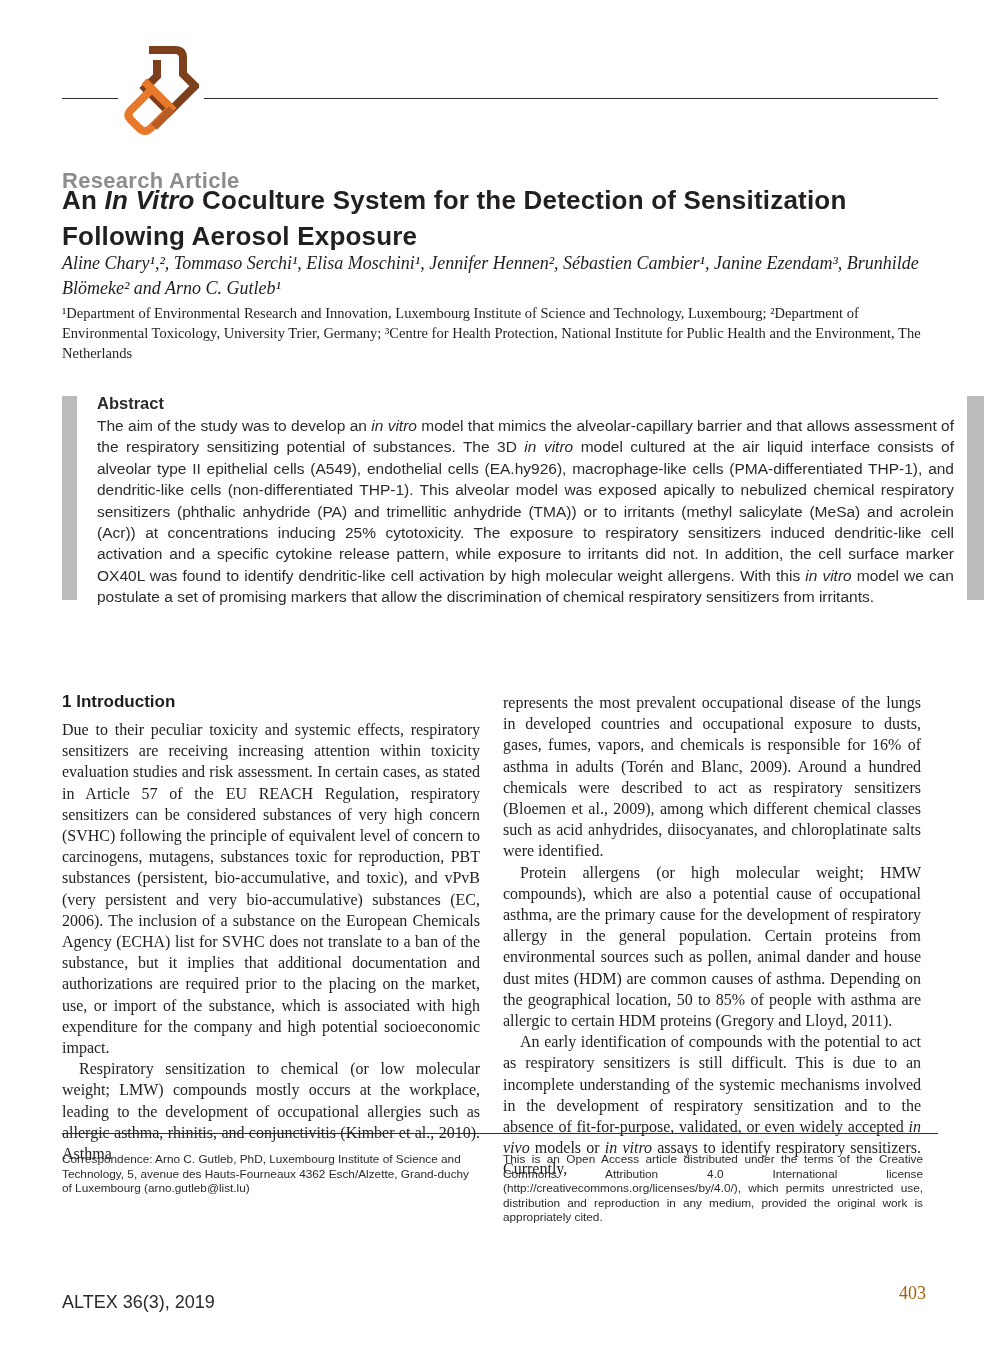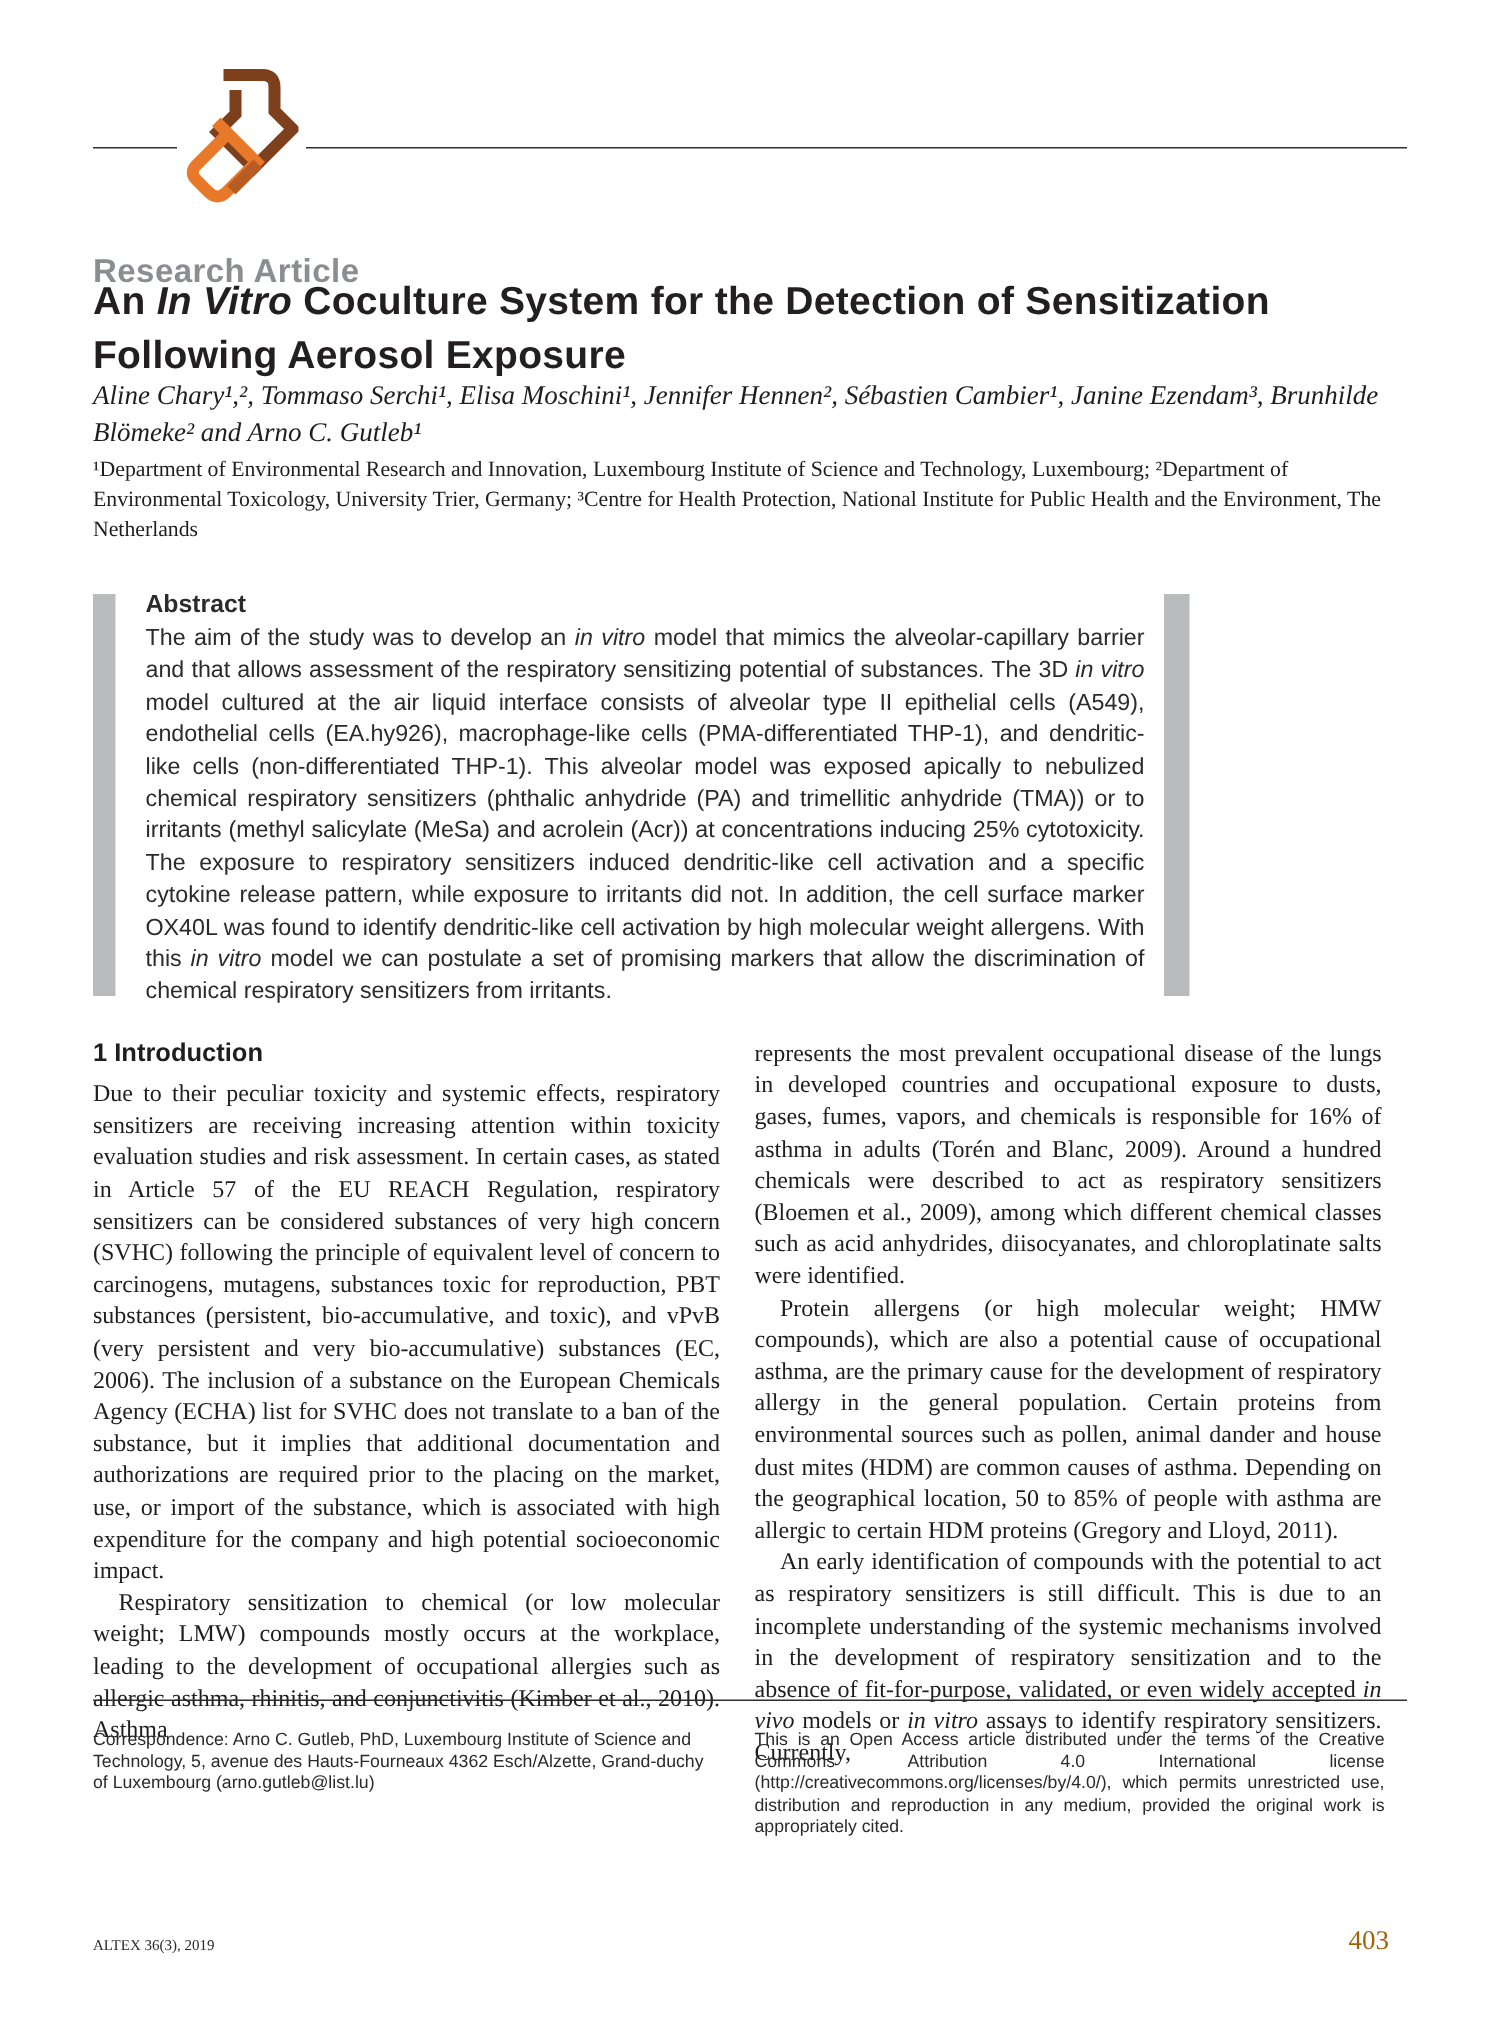--- a/index.html
+++ b/index.html
@@ -18,21 +18,21 @@
     color:#8b8d90;letter-spacing:.3px;margin-top:36px;}
   .title{position:absolute;left:62px;top:165px;width:830px;font-size:26px;line-height:36px;
     font-weight:bold;color:#231f20;letter-spacing:.2px;}
   .title i{font-style:italic;}
   .authors{position:absolute;left:62px;top:251px;width:876px;font-size:18px;line-height:25px;
     font-style:italic;color:#1e1e1e;}
   .affiliations{position:absolute;left:62px;top:303px;width:876px;font-size:14.5px;
     line-height:20px;color:#1e1e1e;}
 
   
-  .abstract{position:absolute;left:62px;top:394px;width:731px;}
+  .abstract{position:absolute;left:62px;top:394px;width:922px;}
   .abstract .bar-left{position:absolute;left:0;top:2px;bottom:8px;width:15px;background:#b9bbbd;}
   .abstract .bar-right{position:absolute;right:0;top:2px;bottom:8px;width:17px;background:#b9bbbd;}
   .abstract .inner{margin:0 30px 0 35px;}
   .abstract h2{margin:0 0 2px 0;font-size:16.5px;font-weight:bold;color:#2b2b2b;
     font-family:"Liberation Sans",sans-serif;}
   .abstract p{margin:0;font-size:15.5px;line-height:21.4px;text-align:justify;color:#2b2b2b;
     font-family:"Liberation Sans",sans-serif;}
 
   
   .section-heading{position:absolute;left:62px;top:692px;font-size:17px;font-weight:bold;
@@ -48,21 +48,21 @@
   .footnotes-left{position:absolute;left:62px;top:1152px;width:410px;
     font-family:"Liberation Sans",sans-serif;font-size:11.8px;line-height:14.6px;color:#2a2a2a;}
   .footnotes-left .block{margin-bottom:13px;}
   .footnotes-left .cite b{font-weight:bold;}
   .footnotes-right{position:absolute;left:503px;top:1152px;width:420px;
     font-family:"Liberation Sans",sans-serif;font-size:11.8px;line-height:14.6px;
     text-align:justify;color:#2a2a2a;}
 
   
   .footer-journal{position:absolute;left:62px;top:1292px;
-    font-family:Liberation Serif, serif;font-size:10px;color:#2a2a2a;}
+    font-family:Liberation Sans, sans-serif;font-size:18px;color:#2a2a2a;}
   .footer-page{position:absolute;right:80px;top:1283px;font-size:18px;color:#a16207;}
 </style>
 </head>
 <body>
 
 <div class="top-rule"></div>
 <div class="logo-box">
   <svg width="76" height="102" viewBox="0 0 76 102">
     <g fill="none" stroke-linejoin="miter" stroke-linecap="square">
       <path d="M30 6 L52 6 Q60 6 60 14 L60 30 L72 42 L46 68 L22 44 L34 32 L34 20" stroke="#7d3f1c" stroke-width="8"></path>

